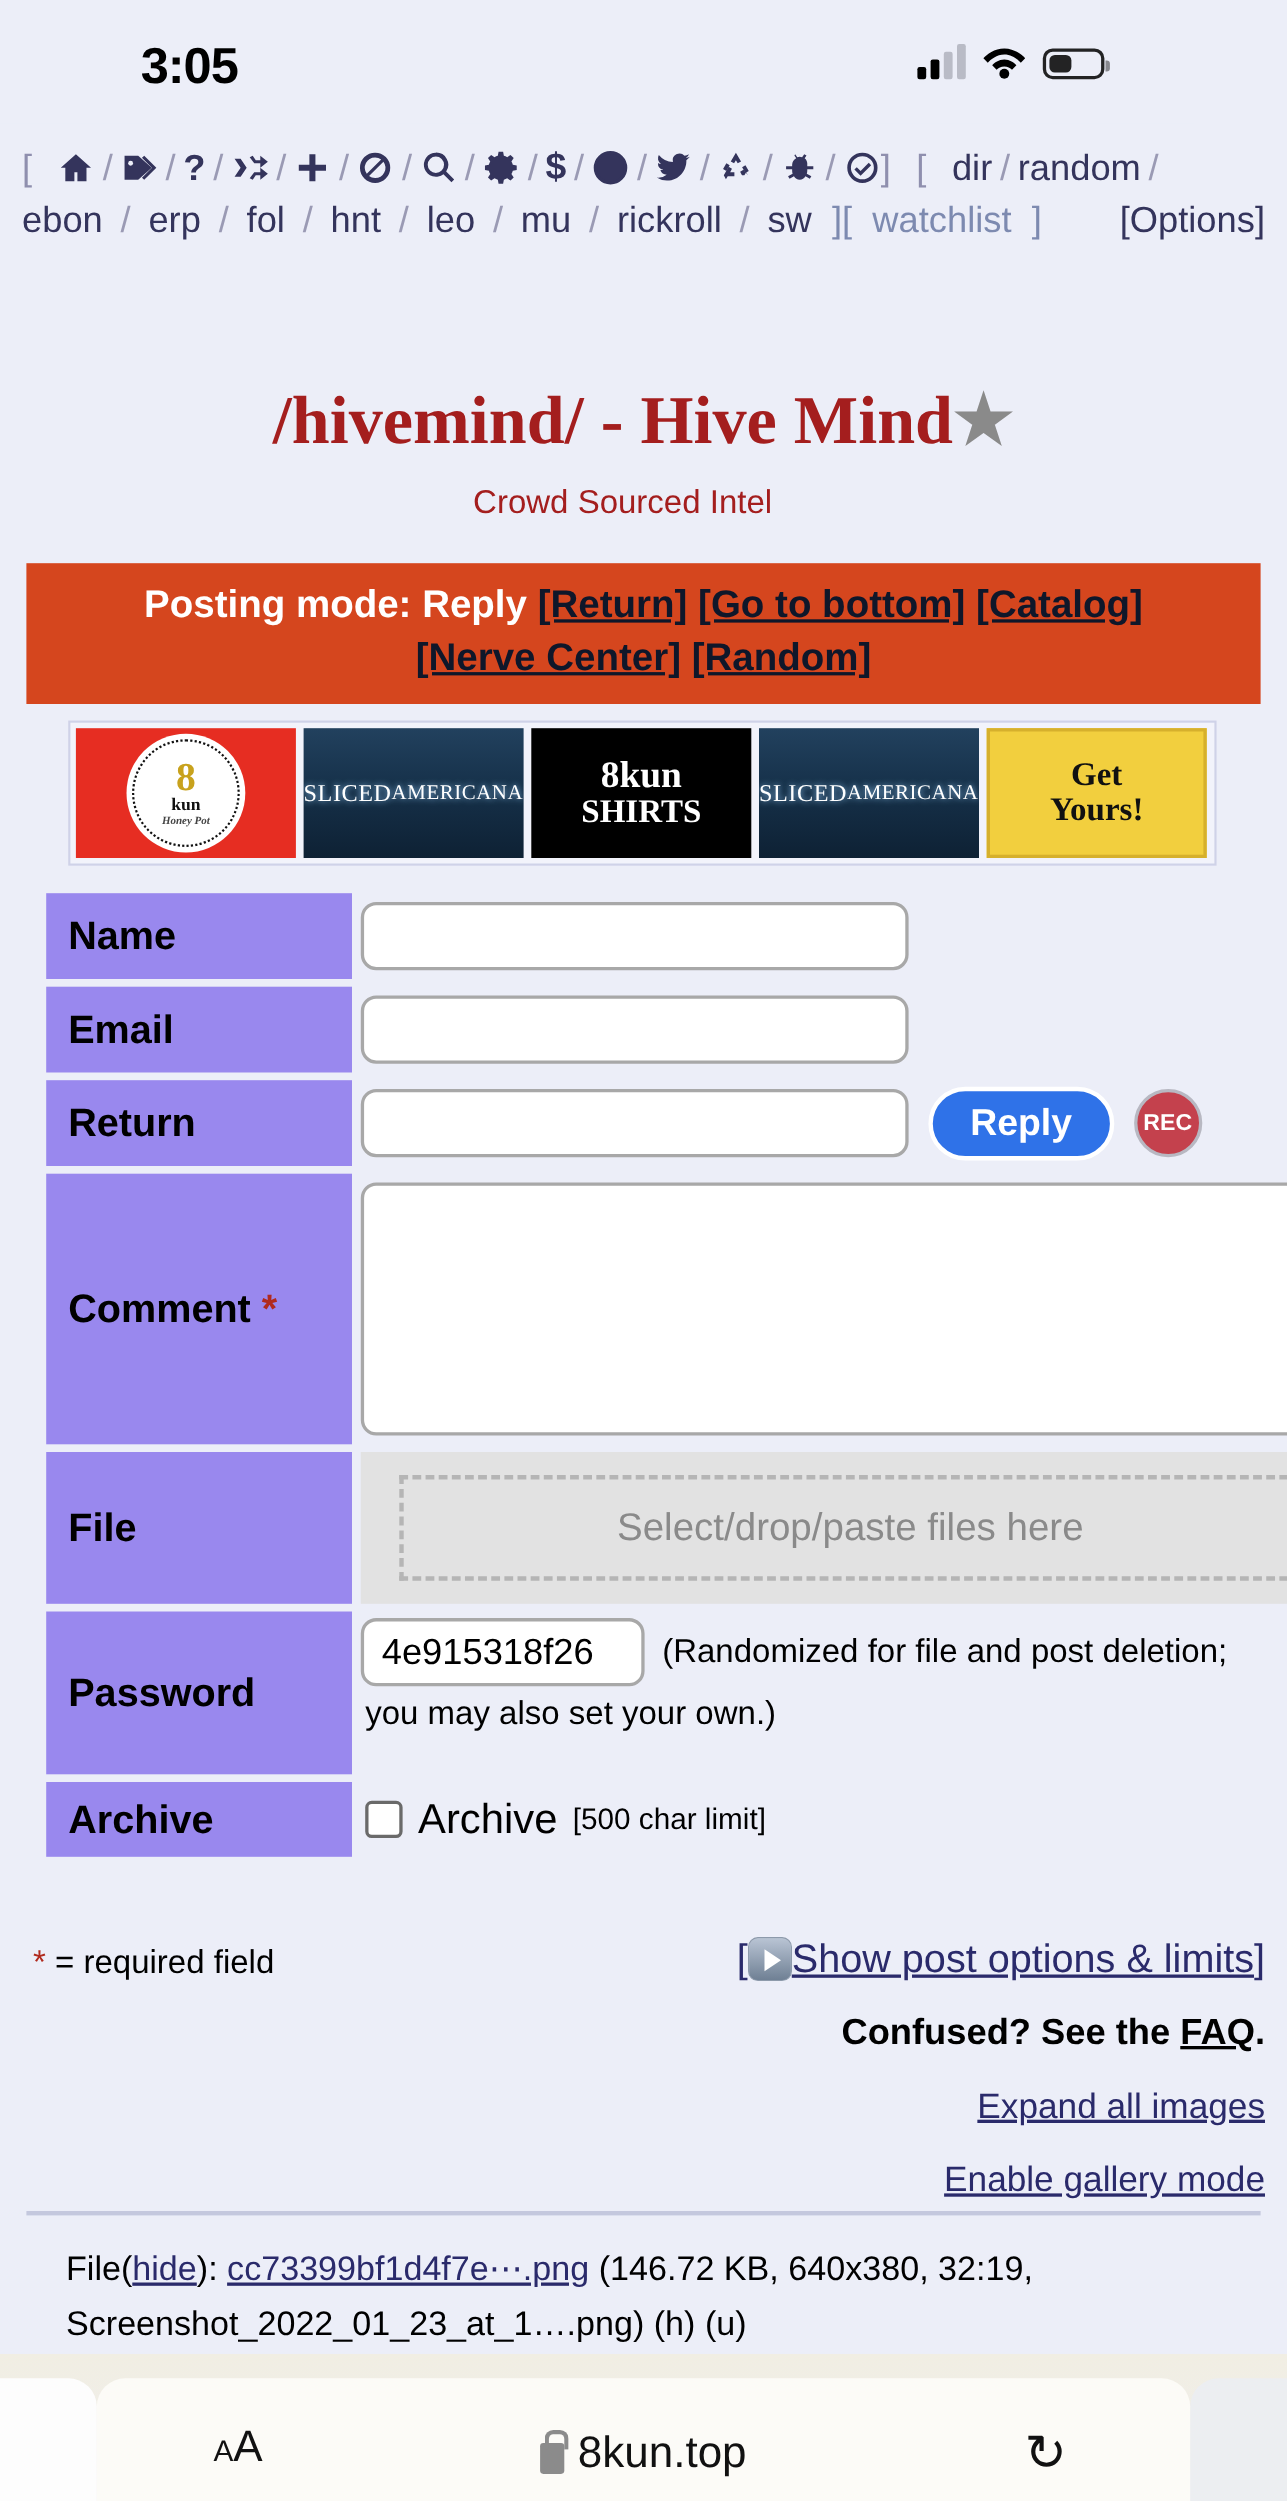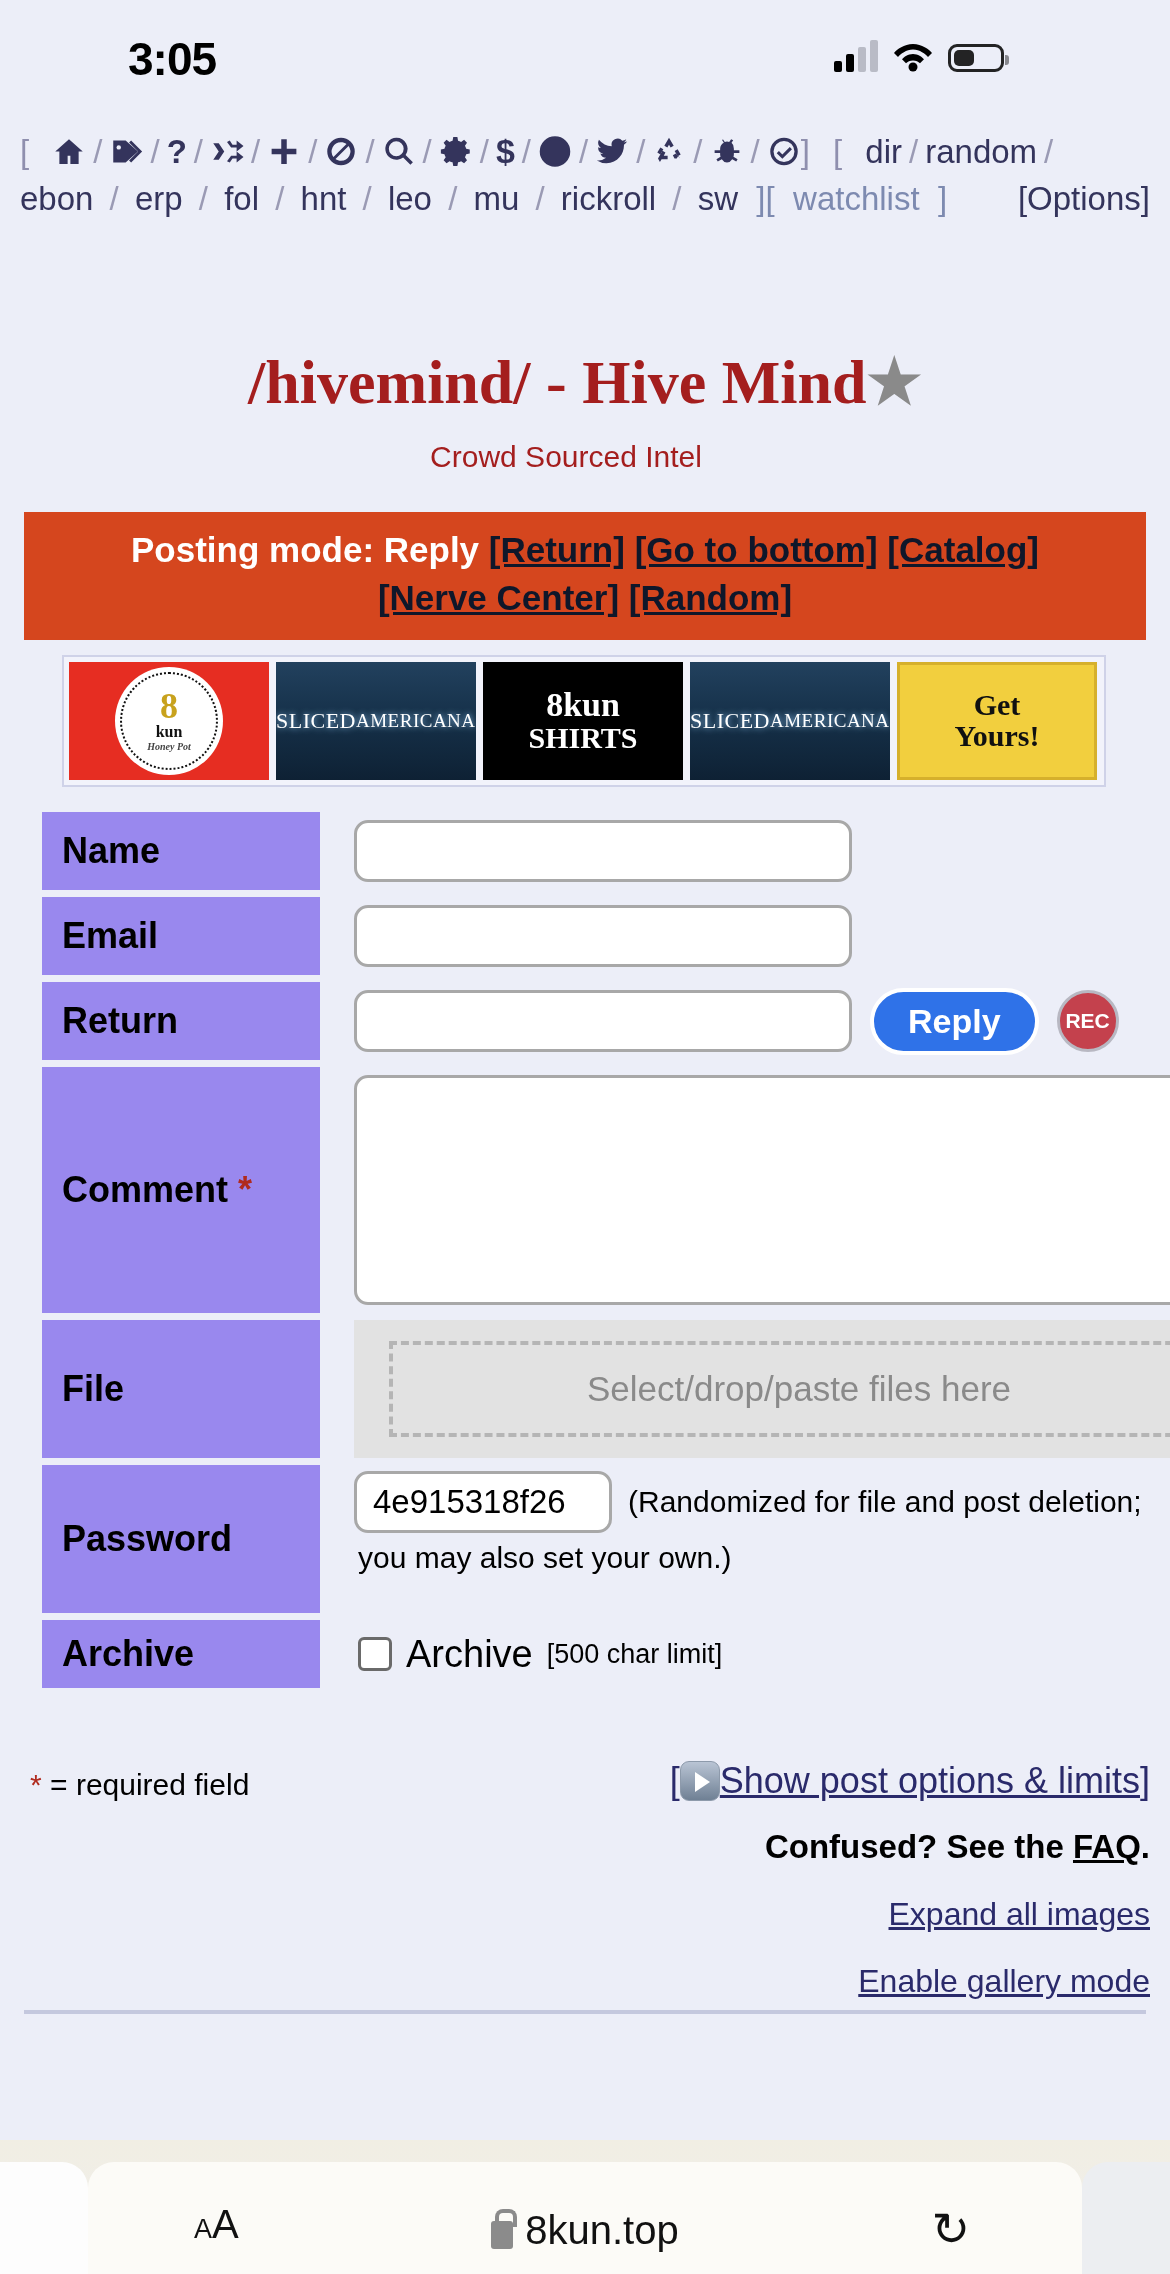--- a/index.html
+++ b/index.html
@@ -126,21 +126,21 @@
   .ban-get .l2 { font-size: 30px; line-height: 1.05; }
 
   
   .form { position: absolute; top: 812px; left: 24px; width: 1122px; padding-left: 18px; }
   .frow { display: flex; margin-bottom: 7px; }
   .flabel {
     width: 278px; flex: 0 0 278px; background: #9988ee; color: #000;
     font-size: 36px; font-weight: 700;
     display: flex; align-items: center; padding-left: 20px;
   }
-  .fcell { flex: 1; display: flex; align-items: center; padding-left: 8px; gap: 18px; margin-left: 26px; }
+  .fcell { flex: 1; display: flex; align-items: center; padding-left: 8px; gap: 18px; }
   .tinput {
     width: 498px; height: 62px; background: #fff;
     border: 3px solid #a8a8a8; border-radius: 14px;
   }
   .req { color: #b02a1e; }
   .btn-reply {
     background: #2f72e8; color: #fff; border: 4px solid #fff;
     border-radius: 34px; font-size: 34px; font-weight: 700;
     padding: 10px 34px; cursor: pointer;
   }
@@ -540,20 +540,26 @@
     <div class="linkrow">
       <a>Expand all images</a>
     </div>
     <div class="linkrow">
       <a>Enable gallery mode</a>
     </div>
   </div>
 
   <div class="hr"></div>
 
+  <div class="fileinfo">
+    <span>File</span><span>(</span><a>hide</a><span>):</span>
+    <a>cc73399bf1d4f7e⋯.png</a>
+    <span class="small">(146.72 KB, 640x380, 32:19,</span>
+    <div class="small">Screenshot_2022_01_23_at_1….png) (h) (u)</div>
+  </div>
 
   <div class="safari">
     <div class="safari-left"></div>
     <div class="safari-right"></div>
     <div class="safari-card">
       <div class="aa">
         <small>A</small>A
       </div>
       <div class="urlwrap">
         <span class="lock"></span>

